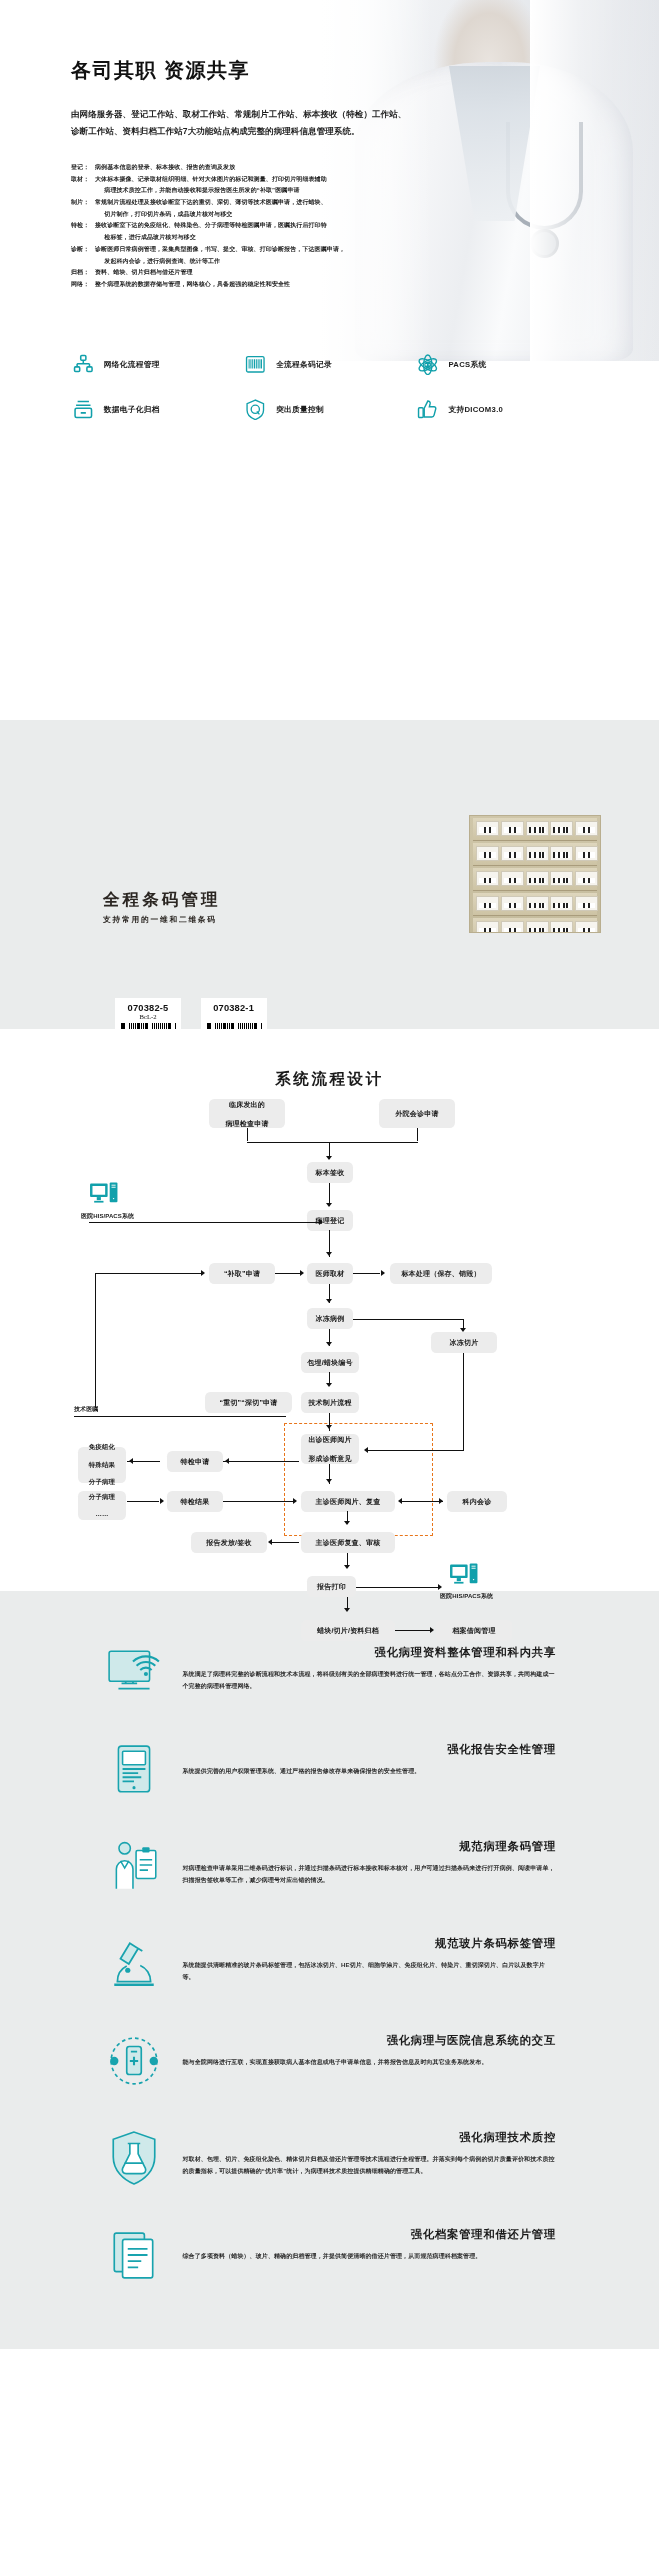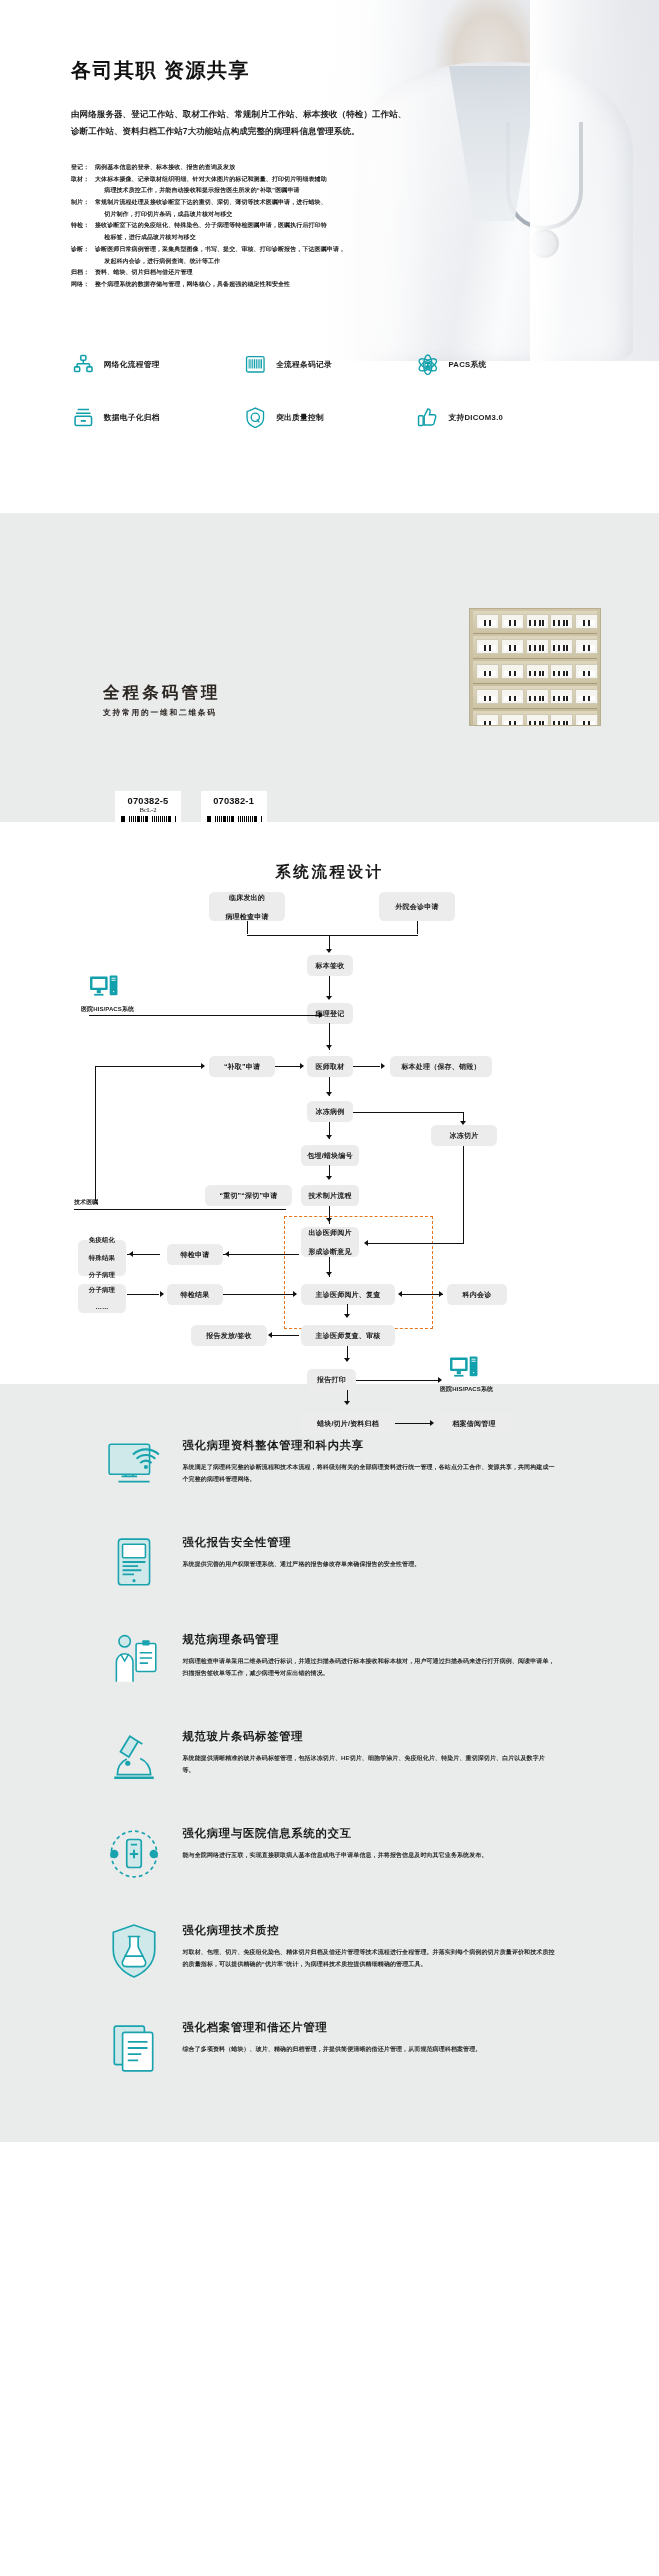--- a/index.html
+++ b/index.html
@@ -1,21 +1,21 @@
 <!DOCTYPE html>
 <html style="font-size:8.2px"><head>
 <meta charset="utf-8">
 <style>
   *{box-sizing:border-box;margin:0;padding:0;}
   html,body{width:659px;}
   body{font-family:"Liberation Sans","DejaVu Sans",sans-serif;background:#fff;color:#1b1b1b;-webkit-font-smoothing:antialiased;}
   .page{width:659px;position:relative;overflow:hidden;}
 
   
-  .hero{position:relative;width:659px;height:513px;background:#fff;overflow:hidden;}
+  .hero{position:relative;width:659px;height:720px;background:#fff;overflow:hidden;}
   .hero-photo{position:absolute;right:0;top:0;width:340px;height:361px;
     background:
       radial-gradient(ellipse 77px 108px at 170px 62px, #e9e4df 0%, #ded7d0 45%, rgba(222,215,208,0) 72%),
       linear-gradient(105deg, rgba(247,248,250,1) 0%, rgba(243,245,247,1) 16%, rgba(236,238,241,.96) 30%, rgba(228,231,235,.9) 48%, rgba(223,226,231,.9) 70%, rgba(233,235,238,1) 100%);
   }
   .hero-photo:before{ 
     content:"";position:absolute;left:36px;top:62px;width:278px;height:299px;
     background:linear-gradient(100deg,#fdfdfd 0%,#f4f5f7 28%,#eceef1 44%,#fafbfc 58%,#eef0f3 76%,#f7f8fa 100%);
     border-radius:48% 44% 8% 8%/28% 30% 4% 4%;
     box-shadow:inset -20.6px 0 31px -15.5px rgba(180,186,196,.55), inset 20.6px 0 26px -15.5px rgba(190,196,206,.45);
@@ -39,21 +39,21 @@
   .hero-sub{margin-top:23px;font-size:8.5px;font-weight:700;line-height:2.0;color:#1f1f1f;letter-spacing:0.1px;max-width:464px;}
   .hero-list{margin-top:22px;max-width:466px;}
   .hero-list .row{display:flex;font-size:6px;font-weight:700;line-height:1.95;color:#222;letter-spacing:0.1px;}
   .hero-list .k{flex:0 0 24px;}
   .hero-list .v{flex:1;}
   .hero-list .v .cont{display:block;padding-left:9.3px;}
 
   
   .feat{position:relative;z-index:6;margin:62px 0 0 0;padding:0 71px;}
   .feat-row{display:flex;}
-  .feat-row + .feat-row{margin-top:29px;}
+  .feat-row + .feat-row{margin-top:21px;}
   .feat-item{flex:1;display:flex;align-items:center;gap:8.8px;}
   .feat-ico{width:24px;height:24px;flex:0 0 24px;display:flex;align-items:center;justify-content:center;color:#11a0ab;}
   .feat-label{font-size:7.7px;font-weight:700;color:#1b1b1b;letter-spacing:0.3px;white-space:nowrap;}
 
   
   .bar-sec{position:relative;width:659px;height:309px;background:#eaecec;overflow:hidden;}
   .bar-head{position:absolute;left:103px;top:169px;}
   .bar-title{font-size:16.5px;font-weight:700;color:#2b2622;letter-spacing:3.1px;}
   .bar-subtitle{margin-top:4.1px;font-size:7.7px;font-weight:700;color:#2b2622;letter-spacing:1.8px;}
   .labels{position:absolute;left:102px;top:278px;display:flex;gap:19.6px;margin-left:13px;}
@@ -84,21 +84,21 @@
   .ar.l{border-top:3.1px solid transparent;border-bottom:3.1px solid transparent;border-right:4.6px solid #111;}
   .dashbox{position:absolute;border:1px dashed #e8751a;border-radius:1px;}
   .sidelbl{position:absolute;font-size:6px;font-weight:700;color:#1b1b1b;letter-spacing:0.1px;white-space:nowrap;}
   .pcico{position:absolute;color:#11a0ab;}
 
   
   .bot{width:659px;background:#eaecec;padding:33px 0 46px;}
   .bcard{display:flex;align-items:flex-start;gap:17.5px;padding:17.5px 0;margin:0 auto;width:453px;}
   .bico{flex:0 0 62px;height:62px;display:flex;align-items:center;justify-content:center;color:#18a3ae;}
   .btxt{flex:1;padding-top:3.1px;}
-  .bh{font-size:11.3px;font-weight:700;color:#1b1b1b;letter-spacing:0.8px;}
+  .bh{font-size:11.3px;font-weight:700;color:#1b1b1b;letter-spacing:0.8px;text-align:right;}
   .bp{margin-top:8.2px;font-size:6px;font-weight:700;line-height:2.0;color:#2a2a2a;letter-spacing:0.1px;}
 </style>
 </head>
 <body>
 
 <div class="page">
 
   <section class="hero">
     <div class="hero-photo">
       <div class="stetho">

